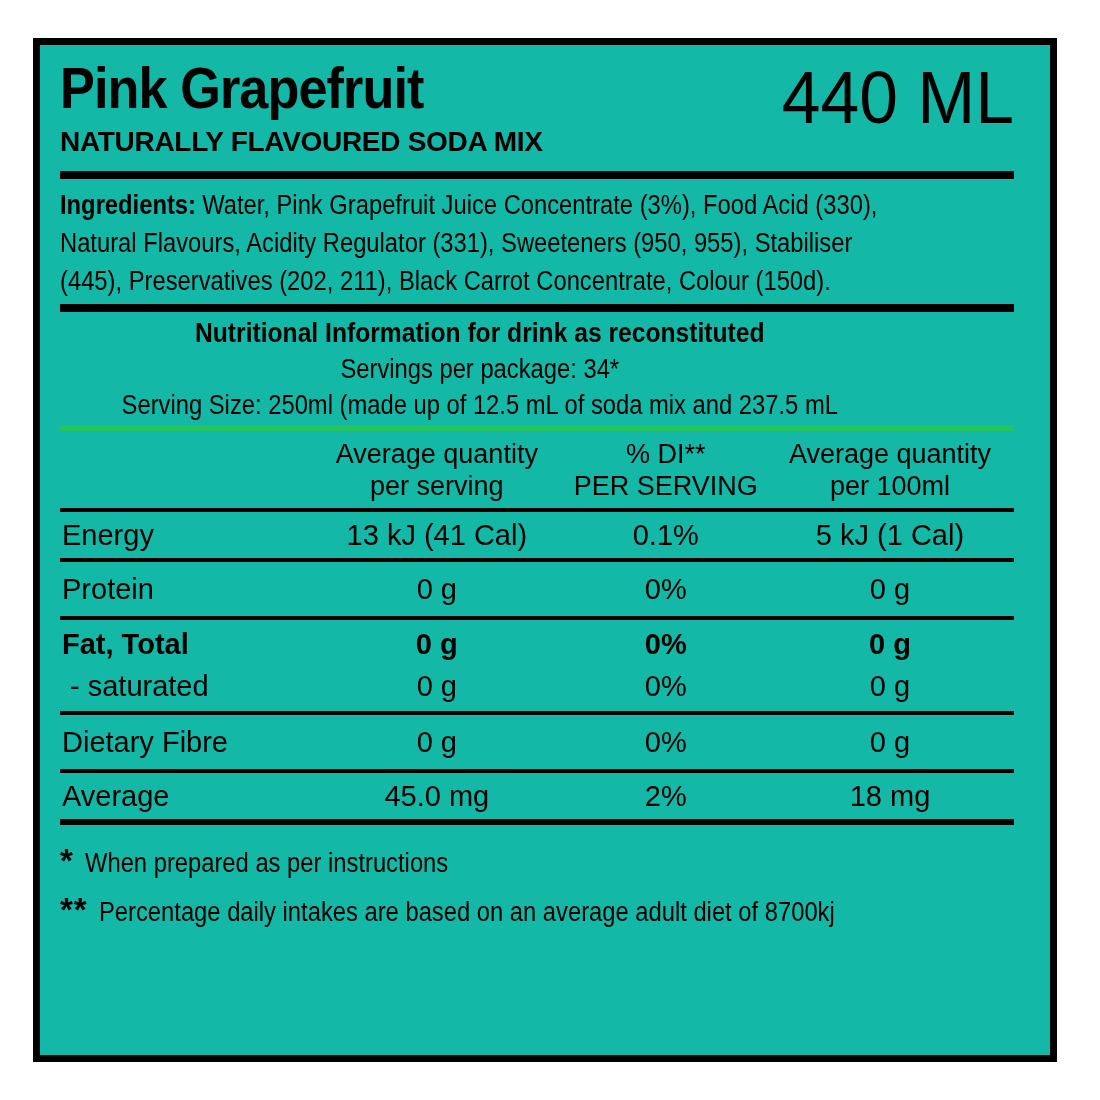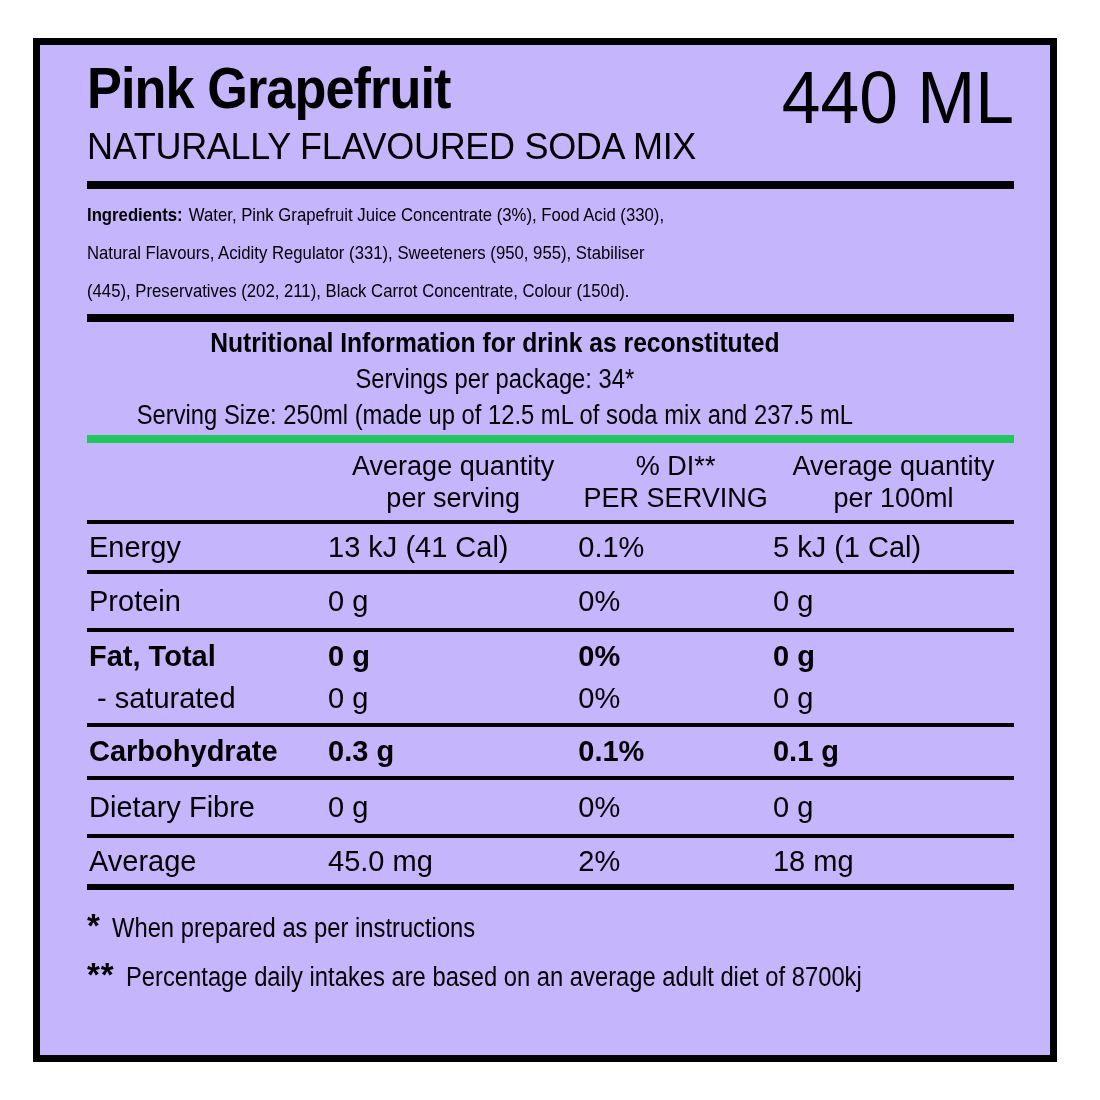--- a/index.html
+++ b/index.html
@@ -8,77 +8,77 @@
     background: #ffffff;
     font-family: "Liberation Sans", "DejaVu Sans", sans-serif;
     color: #000000;
     overflow: hidden;
   }
   .label-card {
     position: absolute;
     left: 33px; top: 38px;
     width: 1024px; height: 1024px;
     border: 7px solid #000;
-    background: #c4b5fd;
-    padding: 0 36px 0 47px;
+    background: #14b8a6;
+    padding: 0 36px 0 20px;
   }
   
   .hdr { display: flex; justify-content: space-between; align-items: flex-start; }
   .title {
     margin-top: 14px;
     font-size: 58px; font-weight: 700; line-height: 1.0;
     letter-spacing: -1px;
     white-space: nowrap;
     transform: scaleX(0.90); transform-origin: 0 50%;
   }
   .subtitle {
     margin-top: 9px;
-    font-size: 36px; font-weight: 400; letter-spacing: -0.3px;
+    font-size: 28px; font-weight: 700; letter-spacing: -0.3px;
     white-space: nowrap;
   }
   .volume {
     margin-top: 16px;
     font-size: 74px; font-weight: 400; line-height: 1.0;
     white-space: nowrap;
     transform: scaleX(0.94); transform-origin: 100% 50%;
   }
   .rule-thick { height: 8px; background: #000; }
   .rule-1 { margin-top: 13px; }
   .rule-2 { margin-top: 4px; }
   
   .cond { white-space: nowrap; transform: scaleX(0.88); transform-origin: 0 50%; }
-  .ing { margin-top: 7px; font-size: 19px; line-height: 38px; }
+  .ing { margin-top: 7px; font-size: 27px; line-height: 38px; }
   .ing b { font-weight: 700; margin-right: 7px; }
   .info { margin-top: 3px; font-size: 27px; line-height: 36px; text-align: center; }
   .info .sec-title { font-weight: 700; font-size: 28px; }
   .indent2 { padding-left: 160px; }
   
   table.ntable {
     width: 100%;
     margin-top: 2px;
     border-collapse: collapse;
-    border-top: 8px solid #22c55e;
+    border-top: 6px solid #22c55e;
     border-bottom: 6px solid #000;
     table-layout: fixed;
   }
   .ntable col.c1 { width: 26%; }
   .ntable col.c2 { width: 27%; }
   .ntable col.c3 { width: 21%; }
   .ntable col.c4 { width: 26%; }
   .ntable thead tr { border-bottom: 4px solid #000; }
   .ntable tbody { border-bottom: 4px solid #000; }
   .ntable tbody.last { border-bottom: none; }
   .ntable th {
     font-weight: 400; font-size: 27px; line-height: 32px;
     text-align: center; padding: 7px 0 6px 0;
   }
   .ntable th span { display: block; }
   .ntable td {
     font-size: 29px; line-height: 34px;
-    text-align: left; padding: 6px 0;
+    text-align: center; padding: 6px 0;
   }
   .ntable td.nm { text-align: left; padding-left: 2px; }
   .ntable td.sub { padding-left: 10px; margin-top: 44px; }
   .ntable tbody.pair td { padding: 4px 0; }
   .ntable tbody.pair td.nm { padding-left: 2px; }
   .ntable tbody.pair td.sub { padding-left: 10px; }
   .ntable tbody.pair tr:first-child td { padding-top: 7px; font-weight: bold; }
   .ntable tbody.pair tr:last-child td { padding-bottom: 8px; }
   .ntable tbody.tall td { padding: 10px 0; margin-left: 18px; }
   .ntable tbody.tall td.nm { padding-left: 2px; }
@@ -169,26 +169,20 @@
       </tr>
       <tr>
         <td class="nm sub">- saturated</td>
         <td>0 g</td>
         <td>0%</td>
         <td>0 g</td>
       </tr>
     </tbody>
 
     <tbody class="pair">
-      <tr>
-        <td class="nm">Carbohydrate</td>
-        <td>0.3 g</td>
-        <td>0.1%</td>
-        <td>0.1 g</td>
-      </tr>
     </tbody>
 
     <tbody class="tall">
       <tr>
         <td class="nm">Dietary Fibre</td>
         <td>0 g</td>
         <td>0%</td>
         <td>0 g</td>
       </tr>
     </tbody>

